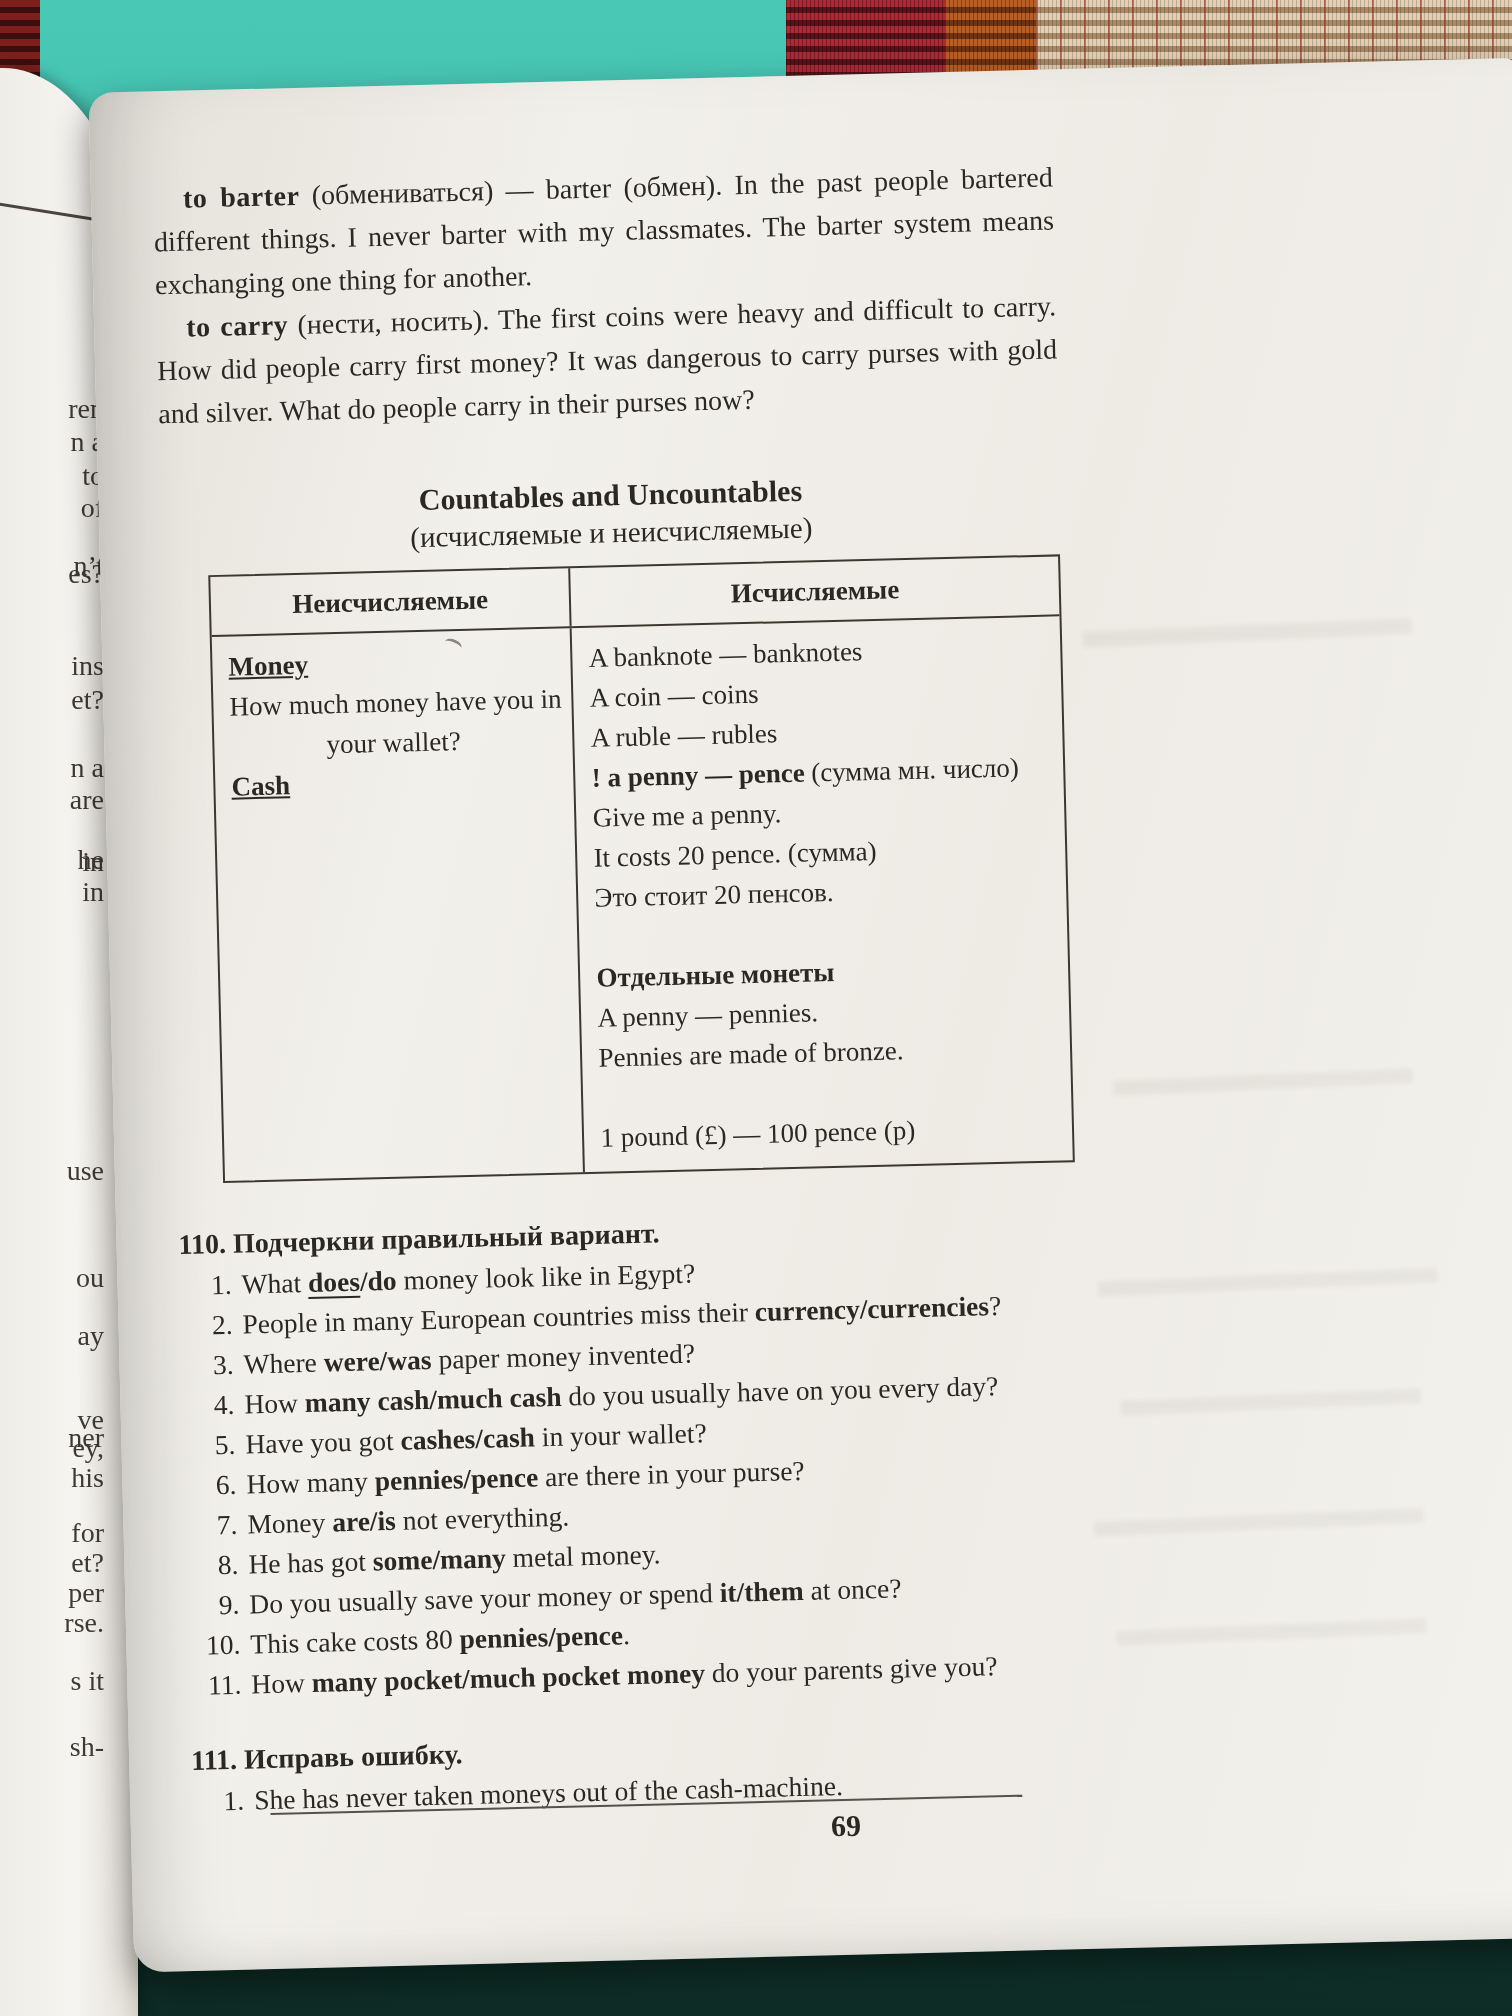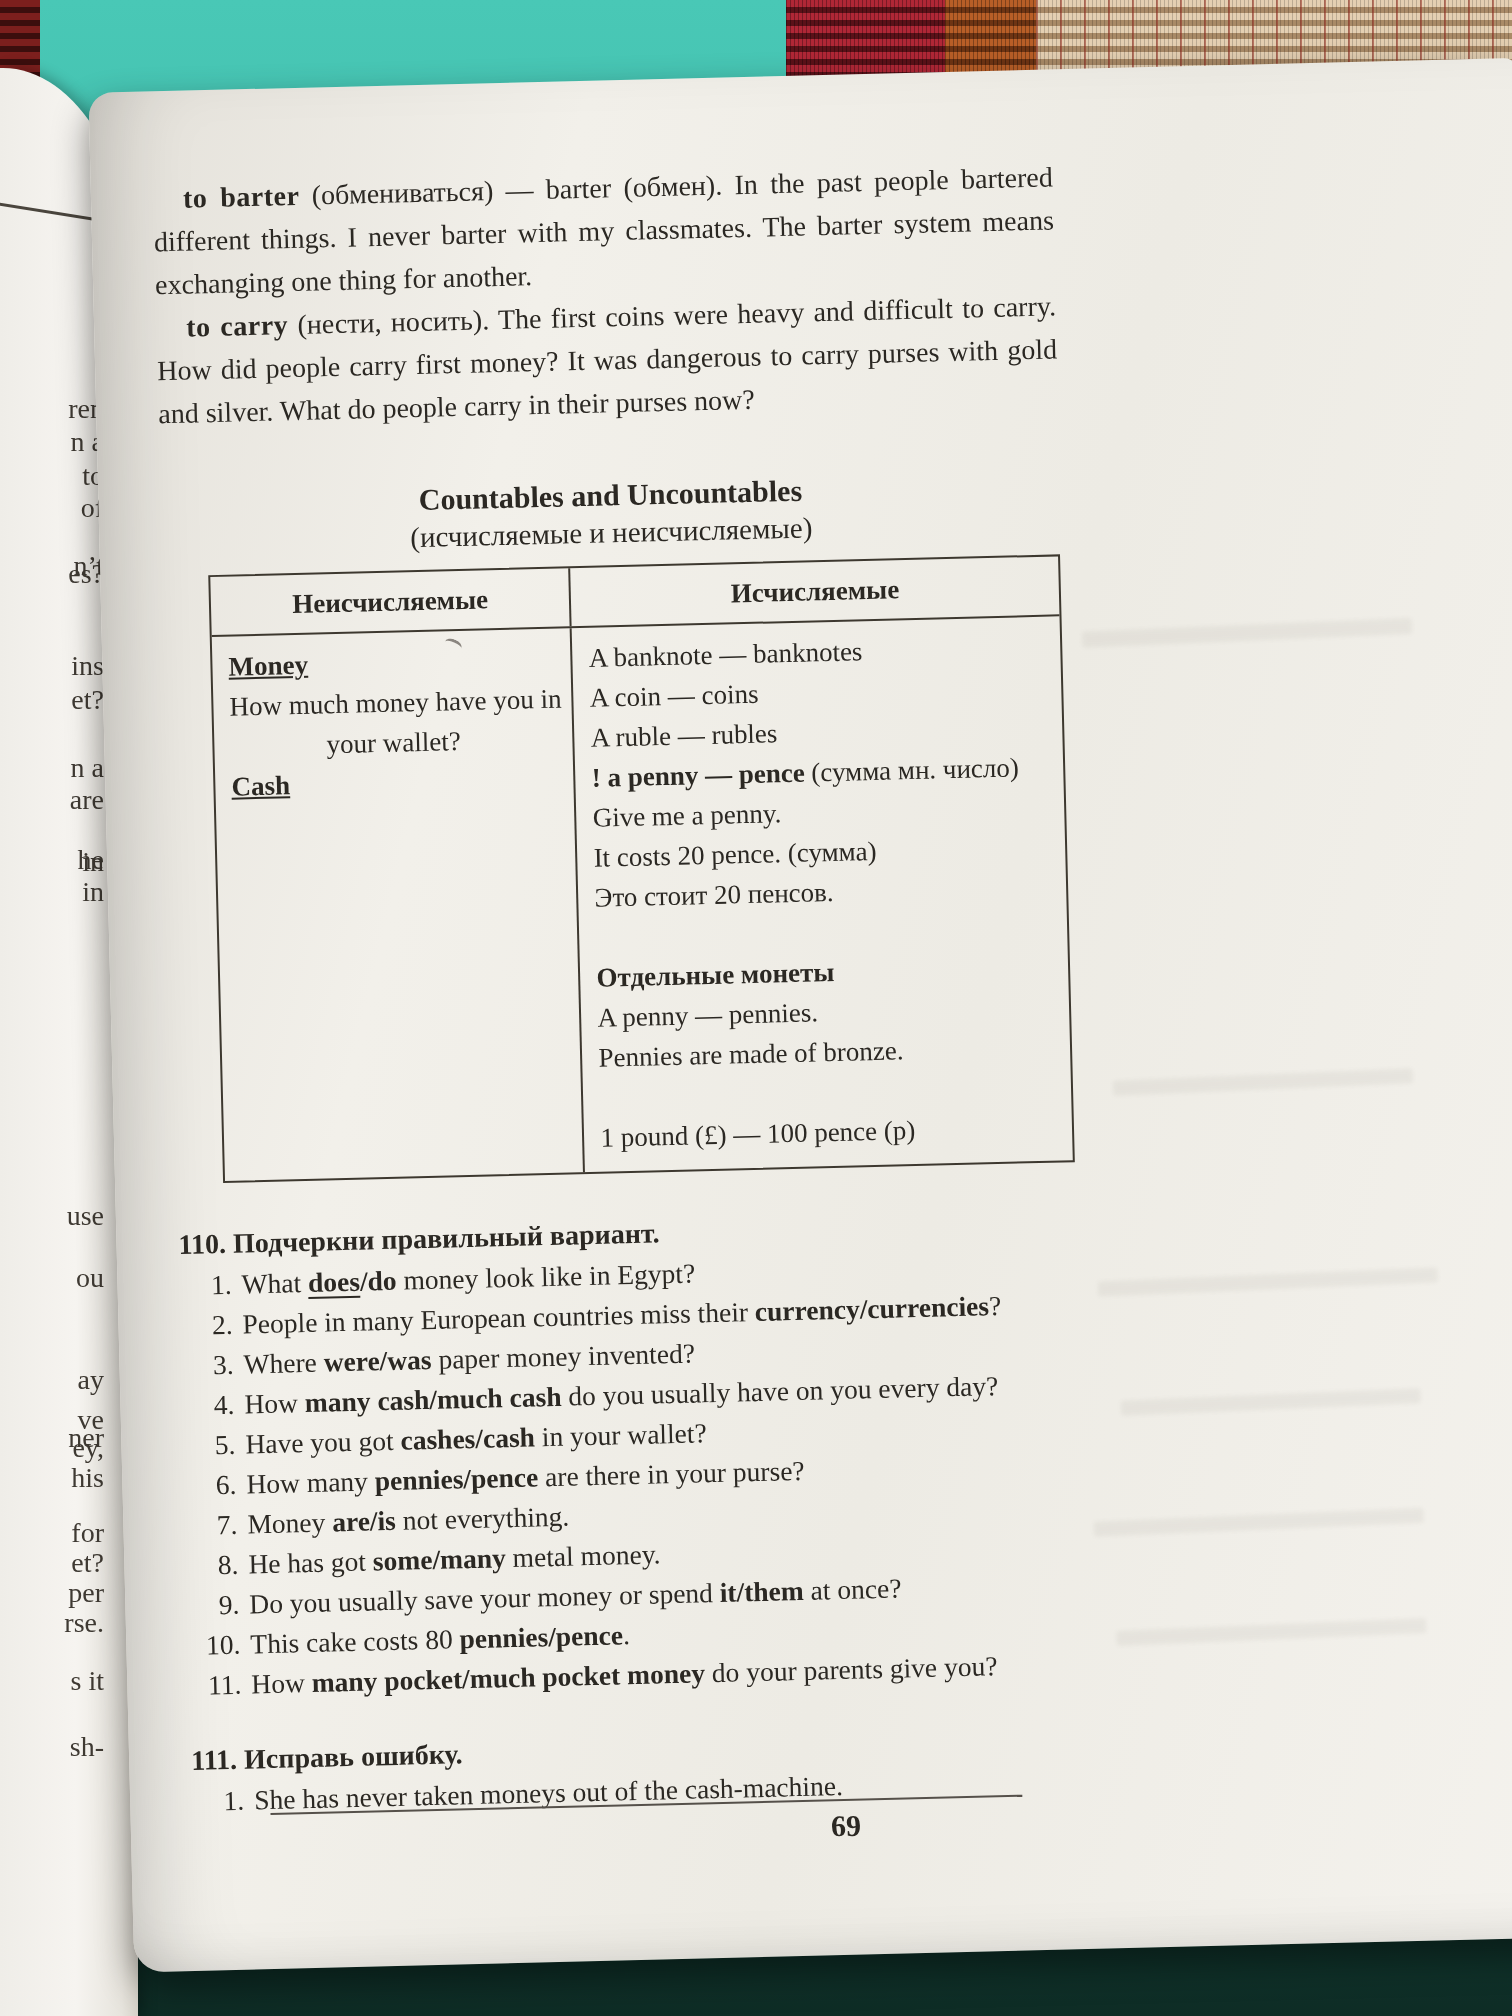--- a/index.html
+++ b/index.html
@@ -36,22 +36,22 @@
     border-top-right-radius:135px 230px;
     box-shadow:6px 0 14px rgba(0,0,0,.28);}
   .left-rule{position:absolute;left:-12px;top:146px;width:165px;border-top:3px solid #4a453d;transform:rotate(9deg);}
   .left-page .frag{position:absolute;right:34px;font-size:28px;color:#3f3a33;white-space:nowrap;}
   .left-page span:nth-of-type(1){top:325px}.left-page span:nth-of-type(2){top:358px}
   .left-page span:nth-of-type(3){top:392px}.left-page span:nth-of-type(4){top:424px}
   .left-page span:nth-of-type(5){top:482px}.left-page span:nth-of-type(6){top:490px}
   .left-page span:nth-of-type(7){top:582px}.left-page span:nth-of-type(8){top:616px}
   .left-page span:nth-of-type(9){top:684px}.left-page span:nth-of-type(10){top:716px}
   .left-page span:nth-of-type(11){top:776px}.left-page span:nth-of-type(12){top:778px}
-  .left-page span:nth-of-type(13){top:808px}.left-page span:nth-of-type(14){top:1132px}
-  .left-page span:nth-of-type(15){top:1194px}.left-page span:nth-of-type(16){top:1296px}
+  .left-page span:nth-of-type(13){top:808px}.left-page span:nth-of-type(14){top:1087px}
+  .left-page span:nth-of-type(15){top:1194px}.left-page span:nth-of-type(16){top:1252px}
   .left-page span:nth-of-type(17){top:1336px}.left-page span:nth-of-type(18){top:1354px}
   .left-page span:nth-of-type(19){top:1364px}.left-page span:nth-of-type(20){top:1394px}
   .left-page span:nth-of-type(21){top:1449px}.left-page span:nth-of-type(22){top:1479px}
   .left-page span:nth-of-type(23){top:1509px}.left-page span:nth-of-type(24){top:1539px}
   .left-page span:nth-of-type(25){top:1663px}.left-page span:nth-of-type(26){top:1597px}
   
   .book-page{position:absolute;left:88px;top:58px;width:1430px;height:1880px;z-index:3;
     transform:rotate(-1.4deg);transform-origin:right top;
     background:linear-gradient(105deg,#e4e1da 0%,#f2f0ea 26%,#edebe4 58%,#f4f2ed 100%);
     border-radius:24px 14px 4px 30px;

